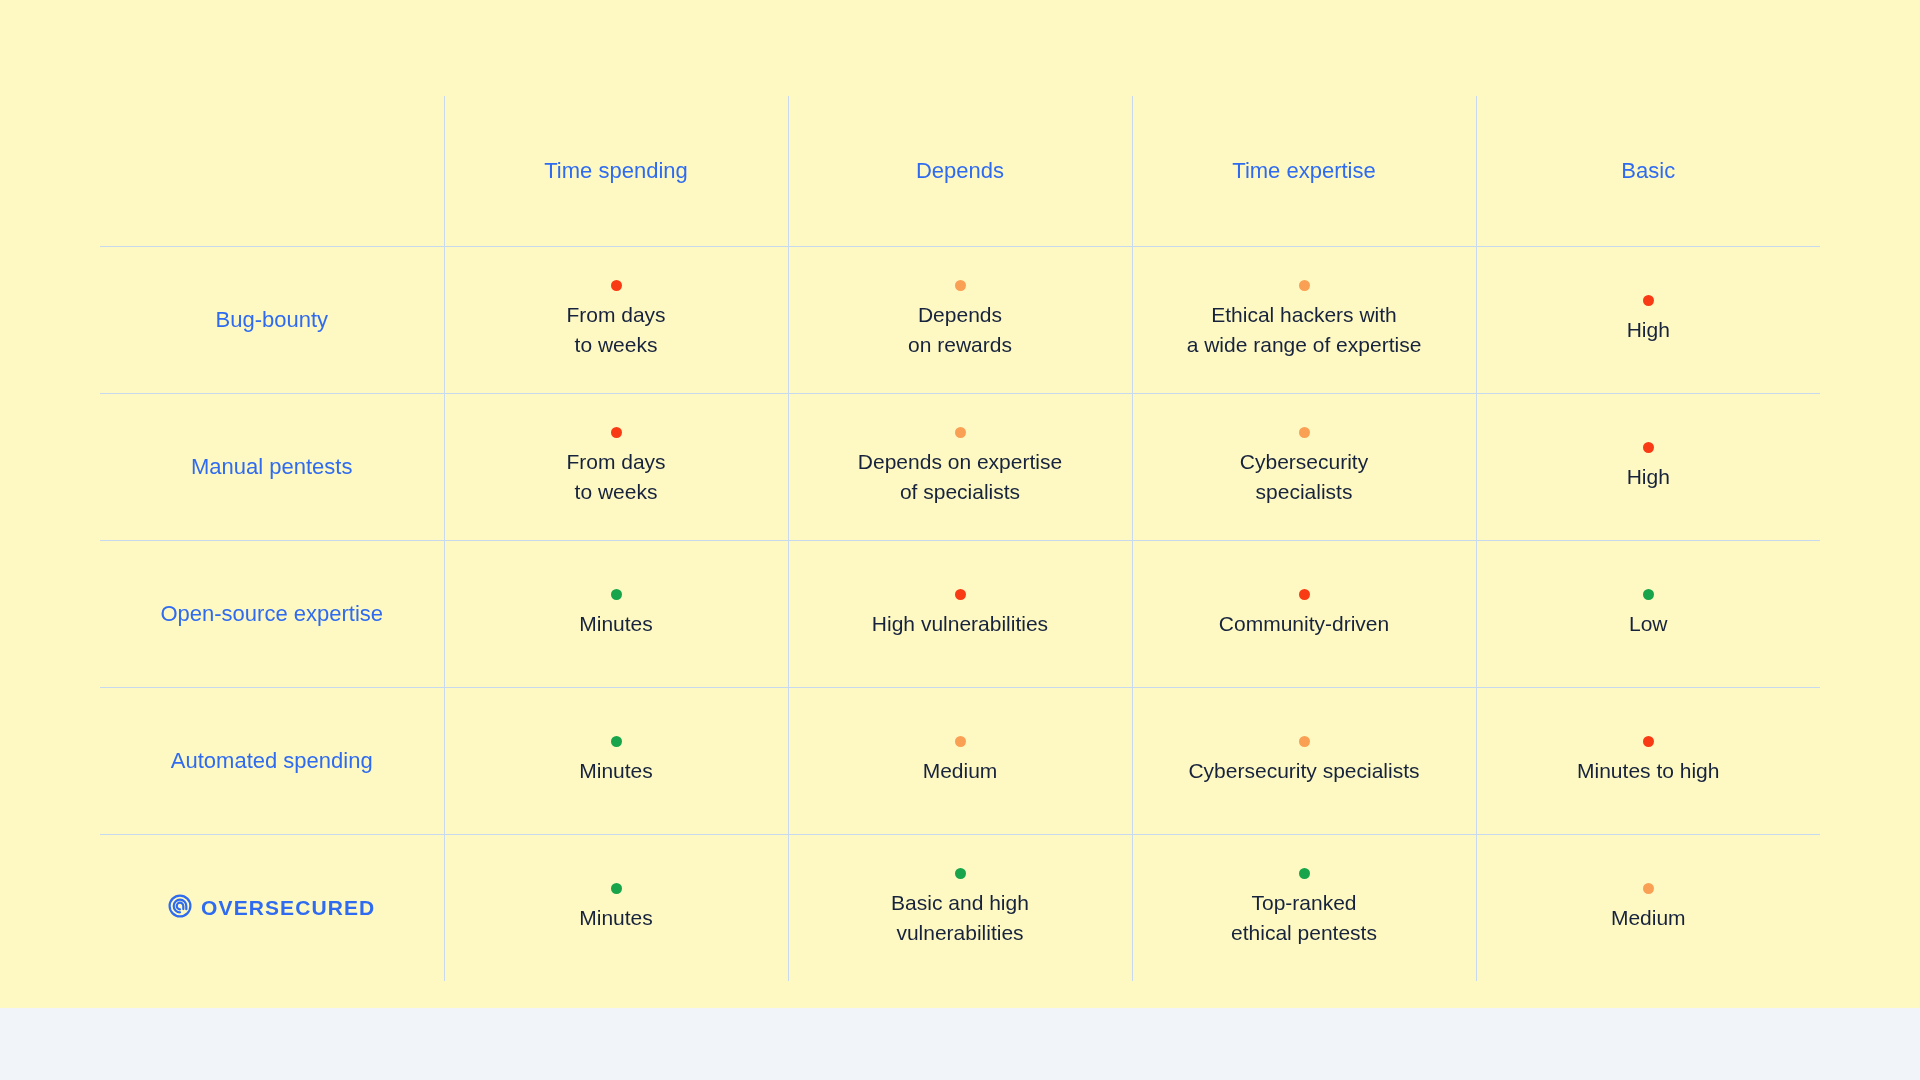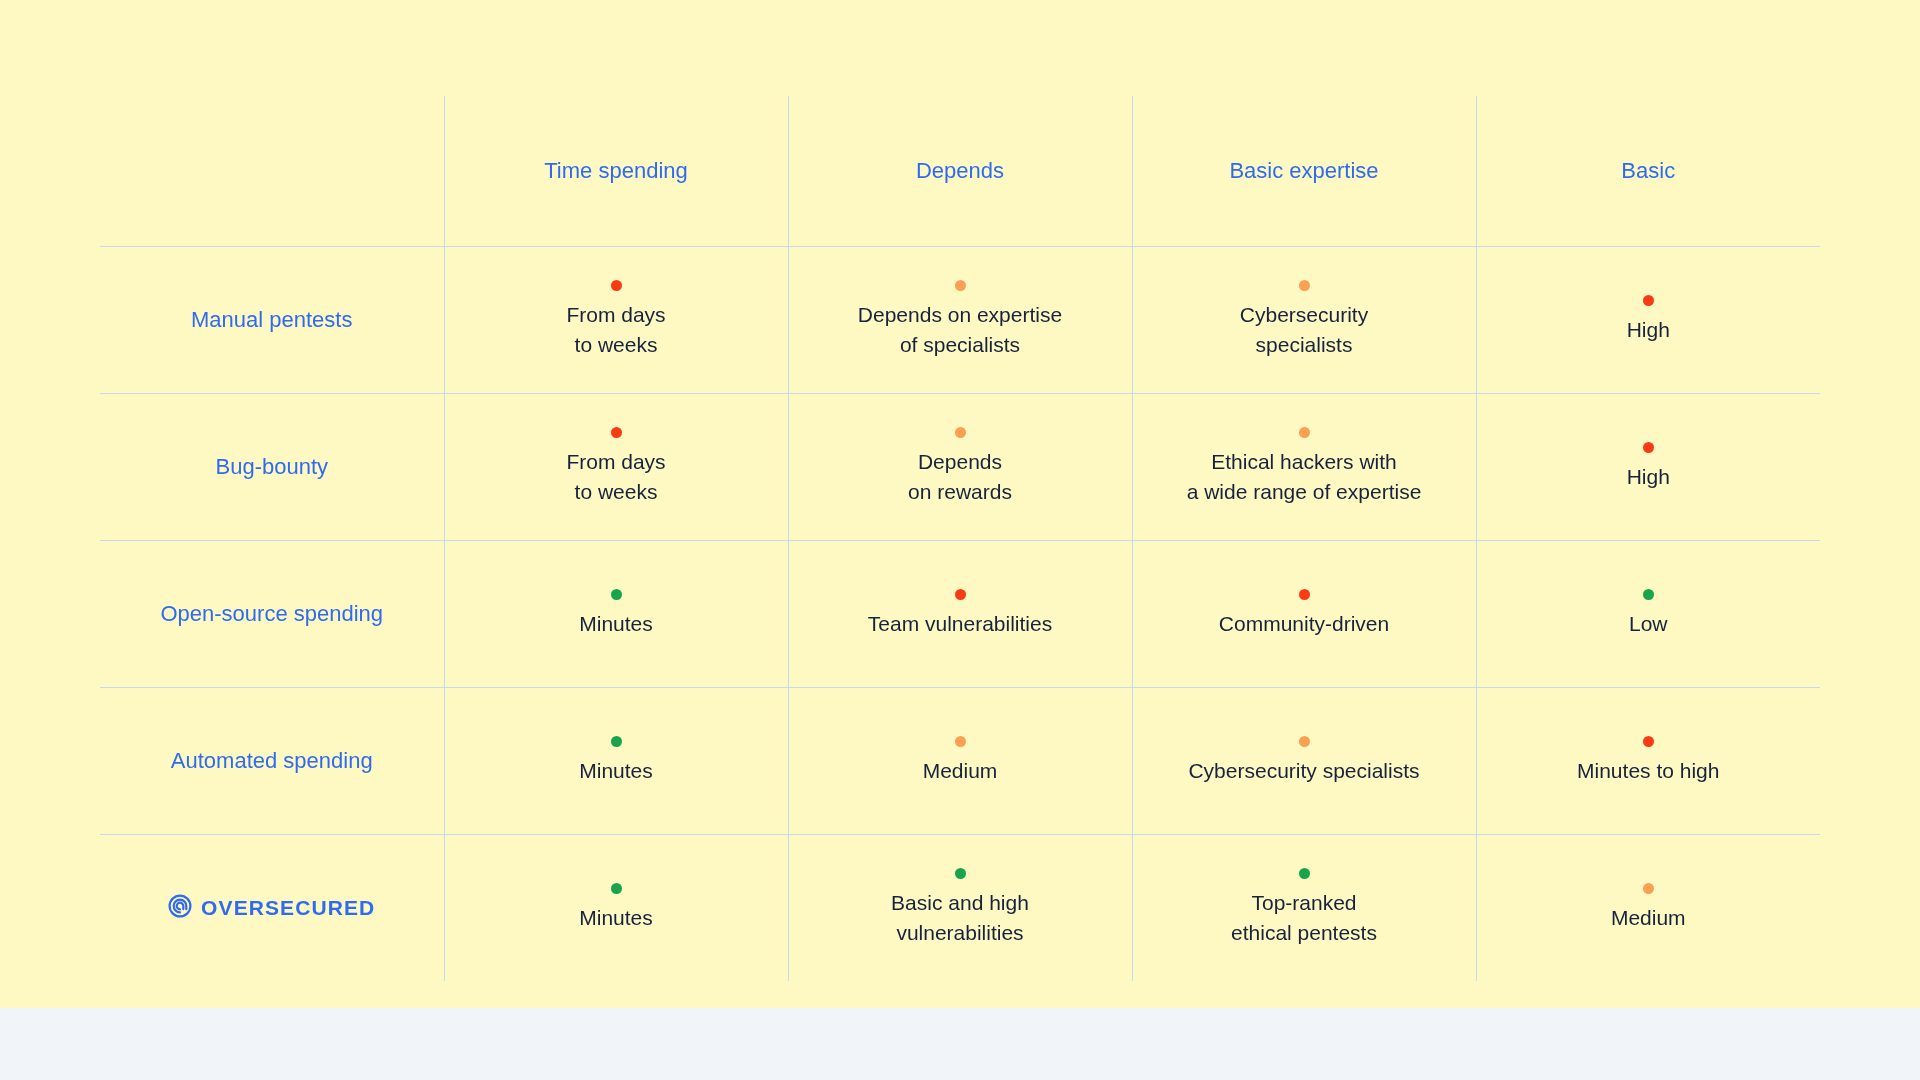--- a/index.html
+++ b/index.html
@@ -134,41 +134,74 @@
         <col class="c-data">
         <col class="c-data">
         <col class="c-data">
       </colgroup>
 
       <thead>
         <tr>
           <th class="spacer"></th>
           <th class="vline">Time spending</th>
           <th class="vline">Depends</th>
-          <th class="vline">Basic expertise</th>
+          <th class="vline">Time expertise</th>
           <th class="vline">Basic</th>
         </tr>
       </thead>
 
       <tbody>
 
         <tr>
           <td>
-            <span class="row-label">Manual pentests</span>
+            <span class="row-label">Bug-bounty</span>
           </td>
           <td class="vline">
             <div class="cell-inner">
               <span class="dot red"></span>
               <span class="cell-text">From days
 to weeks</span>
             </div>
           </td>
           <td class="vline">
             <div class="cell-inner">
               <span class="dot orange"></span>
+              <span class="cell-text">Depends
+on rewards</span>
+            </div>
+          </td>
+          <td class="vline">
+            <div class="cell-inner">
+              <span class="dot orange"></span>
+              <span class="cell-text">Ethical hackers with
+a wide range of expertise</span>
+            </div>
+          </td>
+          <td class="vline">
+            <div class="cell-inner">
+              <span class="dot red"></span>
+              <span class="cell-text">High</span>
+            </div>
+          </td>
+        </tr>
+
+        <tr>
+          <td>
+            <span class="row-label">Manual pentests</span>
+          </td>
+          <td class="vline">
+            <div class="cell-inner">
+              <span class="dot red"></span>
+              <span class="cell-text">From days
+to weeks</span>
+            </div>
+          </td>
+          <td class="vline">
+            <div class="cell-inner">
+              <span class="dot orange"></span>
               <span class="cell-text">Depends on expertise
 of specialists</span>
             </div>
           </td>
           <td class="vline">
             <div class="cell-inner">
               <span class="dot orange"></span>
               <span class="cell-text">Cybersecurity
 specialists</span>
             </div>
@@ -176,65 +209,32 @@
           <td class="vline">
             <div class="cell-inner">
               <span class="dot red"></span>
               <span class="cell-text">High</span>
             </div>
           </td>
         </tr>
 
         <tr>
           <td>
-            <span class="row-label">Bug-bounty</span>
-          </td>
-          <td class="vline">
-            <div class="cell-inner">
-              <span class="dot red"></span>
-              <span class="cell-text">From days
-to weeks</span>
-            </div>
-          </td>
-          <td class="vline">
-            <div class="cell-inner">
-              <span class="dot orange"></span>
-              <span class="cell-text">Depends
-on rewards</span>
-            </div>
-          </td>
-          <td class="vline">
-            <div class="cell-inner">
-              <span class="dot orange"></span>
-              <span class="cell-text">Ethical hackers with
-a wide range of expertise</span>
-            </div>
-          </td>
-          <td class="vline">
-            <div class="cell-inner">
-              <span class="dot red"></span>
-              <span class="cell-text">High</span>
-            </div>
-          </td>
-        </tr>
-
-        <tr>
-          <td>
-            <span class="row-label">Open-source spending</span>
+            <span class="row-label">Open-source expertise</span>
           </td>
           <td class="vline">
             <div class="cell-inner">
               <span class="dot green"></span>
               <span class="cell-text">Minutes</span>
             </div>
           </td>
           <td class="vline">
             <div class="cell-inner">
               <span class="dot red"></span>
-              <span class="cell-text">Team vulnerabilities</span>
+              <span class="cell-text">High vulnerabilities</span>
             </div>
           </td>
           <td class="vline">
             <div class="cell-inner">
               <span class="dot red"></span>
               <span class="cell-text">Community-driven</span>
             </div>
           </td>
           <td class="vline">
             <div class="cell-inner">

